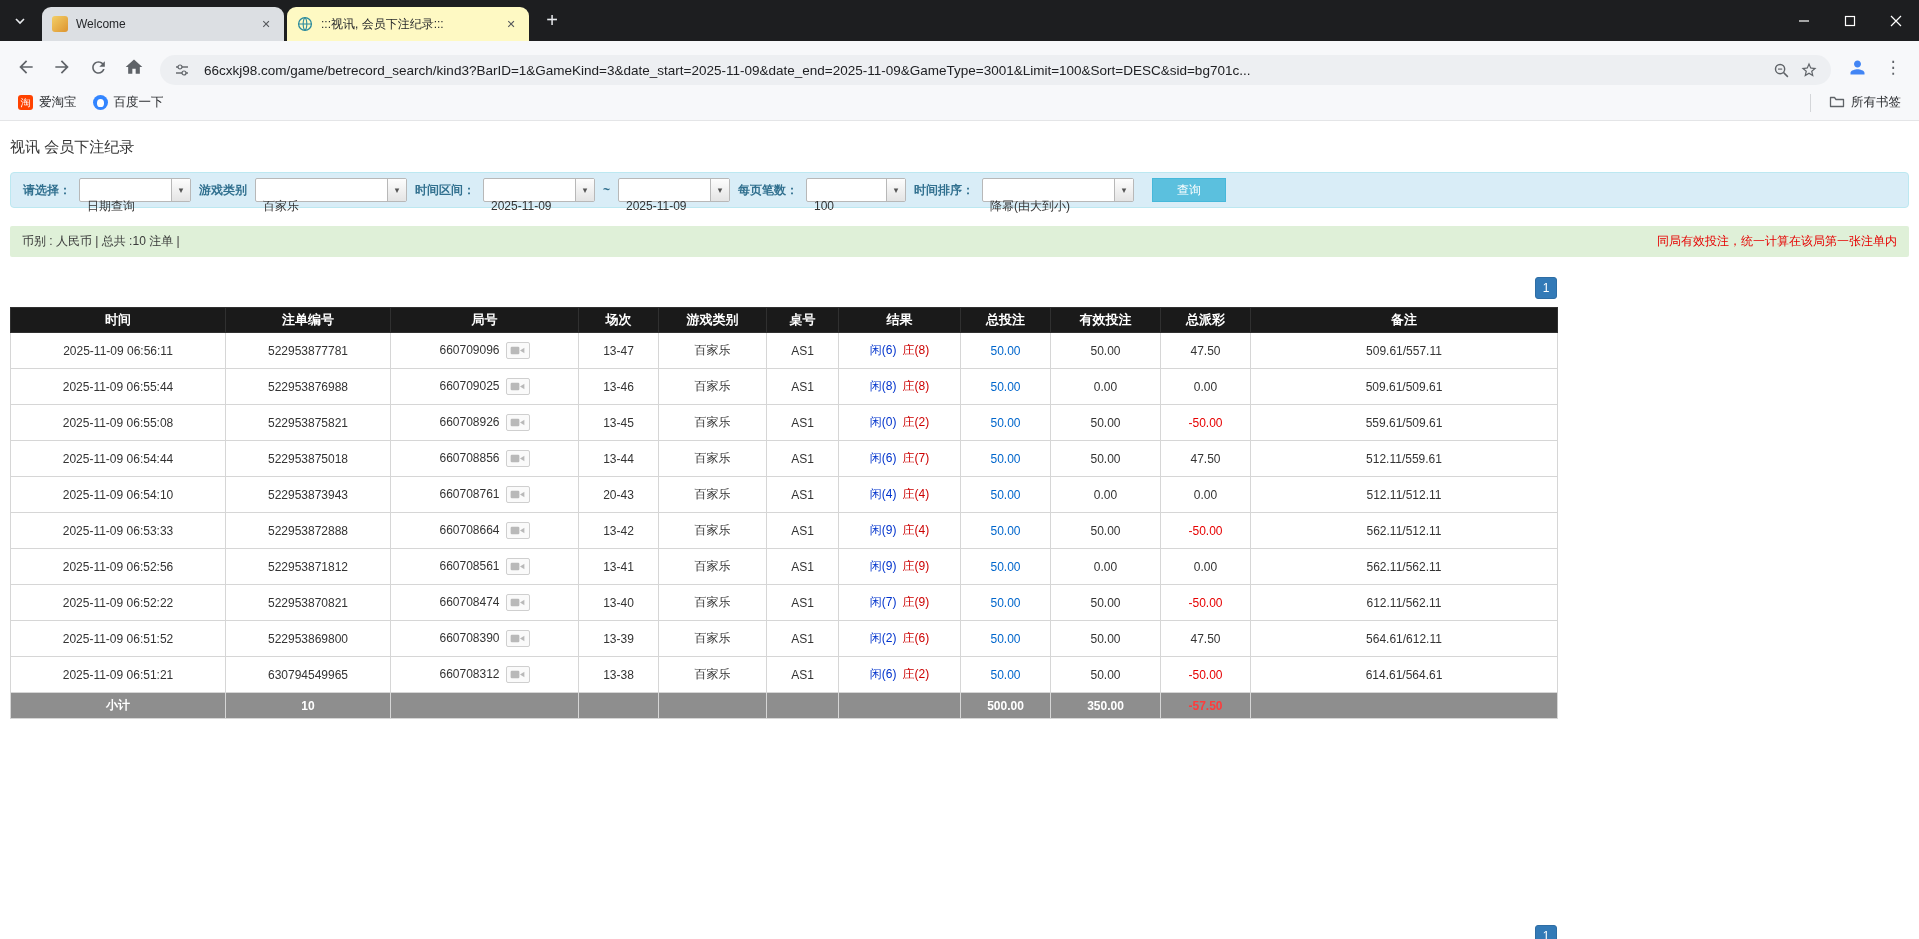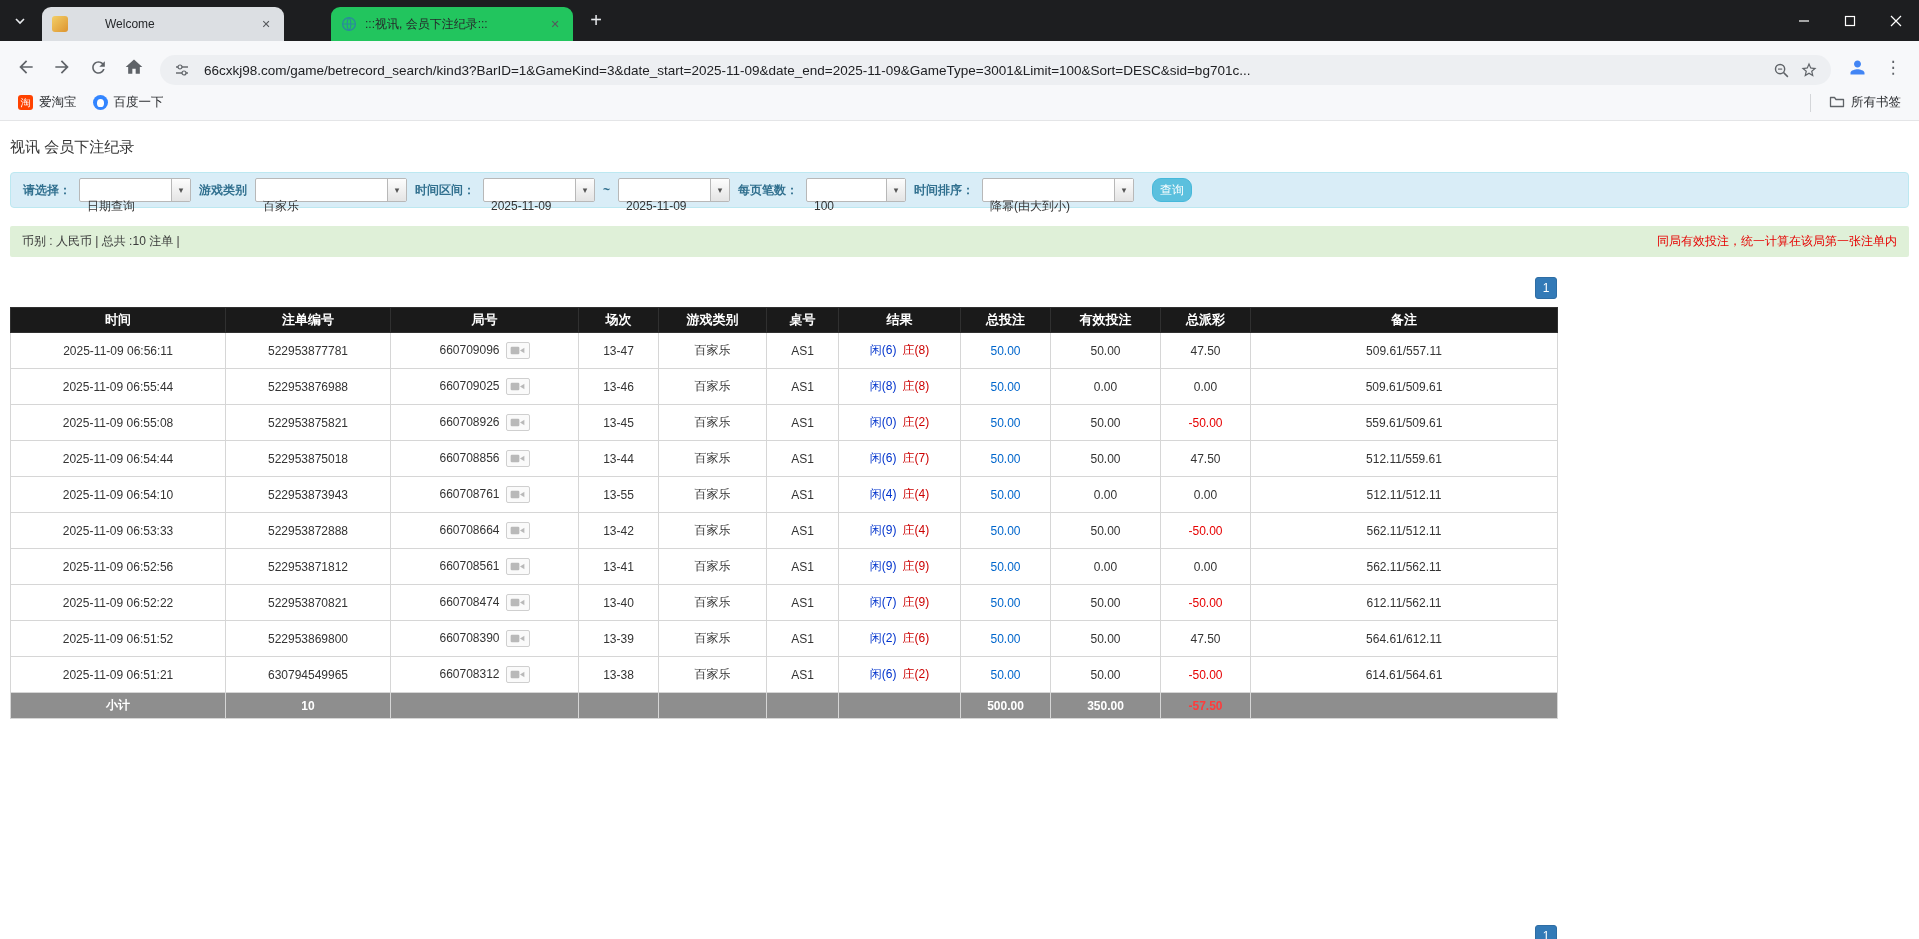--- a/index.html
+++ b/index.html
@@ -4,22 +4,22 @@
 <style>
   html,body{margin:0;padding:0;background:#fff;font-family:"Liberation Sans","DejaVu Sans",sans-serif;}
   *{box-sizing:border-box;}
   .viewport{position:relative;width:1919px;height:939px;background:#fff;overflow:hidden;}
 
   
   .tabstrip{height:41px;background:#1d1e20;display:flex;align-items:flex-end;position:relative;}
   .tab-search{width:28px;height:28px;border-radius:50%;display:flex;align-items:center;justify-content:center;align-self:center;margin-left:6px;cursor:pointer;}
   .tab{width:242px;height:34px;border-radius:9px 9px 0 0;display:flex;align-items:center;padding:0 10px;margin-right:3px;cursor:pointer;}
   .tab.first{margin-left:8px;}
-  .tab.inactive{background:#dcdfe3;gap:29px;}
-  .tab.active{background:#22c55e;margin-left:44px;}
+  .tab.inactive{background:#dcdfe3;}
+  .tab.active{background:#fef9c3;}
   .favicon{width:16px;height:16px;margin-right:8px;flex:none;display:flex;align-items:center;justify-content:center;}
   .fav-doc{border-radius:3px;background:linear-gradient(135deg,#f3cf67,#dd9430);}
   .tab-title{font-size:12px;color:#26282b;white-space:nowrap;overflow:hidden;flex:1;}
   .tab-close{width:16px;height:16px;line-height:16px;text-align:center;font-size:11px;color:#55585c;border-radius:50%;margin-left:6px;flex:none;cursor:pointer;}
   .new-tab{color:#e8eaed;font-size:20px;align-self:center;margin-left:6px;width:28px;height:28px;display:flex;align-items:center;justify-content:center;cursor:pointer;}
   .win-controls{position:absolute;right:0;top:0;height:100%;display:flex;}
   .wc{width:46px;display:flex;align-items:center;justify-content:center;cursor:pointer;}
 
   .toolbar{height:44px;background:#f7f8fa;display:flex;align-items:flex-end;padding:0 8px;}
   .nav-btn{width:36px;height:36px;border-radius:50%;display:flex;align-items:center;justify-content:center;flex:none;cursor:pointer;}
@@ -38,21 +38,21 @@
   .bm-divider{width:1px;height:18px;background:#d4d6d9;margin:0 10px;}
 
   
   .page-title{margin:17px 0 0 10px;font-size:15px;color:#333;}
   .filter-bar{margin:15px 10px 0;background:var(--filter-bg,#d9edf7);border:1px solid var(--filter-border,#bce8f1);border-radius:4px;display:flex;align-items:center;padding:5px 12px;gap:8px;}
   .flabel{font-size:12px;font-weight:bold;color:#31708f;white-space:nowrap;}
   .combo{display:flex;align-items:center;height:24px;background:#fff;border:1px solid #b8b8b8;border-radius:2px;cursor:pointer;}
   .combo .val{font-size:12px;color:#333;padding:0 7px;flex:1;white-space:nowrap;overflow:hidden;margin-top:32px;}
   .combo .dd{width:19px;height:100%;display:flex;align-items:center;justify-content:center;border-left:1px solid #b8b8b8;background:linear-gradient(#fdfdfd,#e4e4e4);font-size:9px;color:#555;}
   .w1{width:112px;}.w2{width:152px;}.w3{width:112px;}.w4{width:100px;}
-  .search-btn{margin-left:10px;height:24px;padding:0 7px;background:var(--search-button-bg,#5bc0de);border:1px solid #46b8da;border-radius:9px;color:#fff;font-size:12px;cursor:pointer;}
+  .search-btn{margin-left:10px;height:24px;padding:0 24px;background:var(--search-button-bg,#5bc0de);border:1px solid #46b8da;border-radius:0;color:#fff;font-size:12px;cursor:pointer;}
 
   .info-bar{margin:18px 10px 0;background:var(--info-bg,#dff0d8);padding:7px 12px;display:flex;justify-content:space-between;align-items:center;font-size:12px;color:#3a3a3a;border-radius:2px;}
   .info-right{color:var(--negative-red,#e60000);font-family:Liberation Mono, monospace;}
 
   .pagination{width:1547px;margin:20px 0 0 10px;display:flex;justify-content:flex-end;}
   .page-btn{min-width:22px;height:22px;background:var(--accent-blue,#337ab7);border:1px solid #2e6da4;border-radius:3px;color:#fff;font-size:12px;padding:0 6px;cursor:pointer;}
   .pagination.bottom{position:absolute;left:10px;top:925px;margin:0;}
 
   table.records{margin:8px 0 0 10px;border-collapse:collapse;table-layout:fixed;width:1547px;}
   .records th{background:var(--header-bg,#1a1a1a);color:#fff;font-size:13px;font-weight:bold;height:25px;border:1px solid #303030;padding:0;margin-top:6px;}
@@ -351,21 +351,21 @@
     <td>2025-11-09 06:54:10</td>
     <td>522953873943</td>
     <td>
       <span>660708761</span><span class="cam">
               <svg width="15" height="11" viewBox="0 0 24 16">
                 <rect x="1" y="2" width="14" height="12" rx="2" fill="#b9b9b9"></rect>
                 <path d="M16 8l7-4.5v9z" fill="#b9b9b9"></path>
               </svg>
             </span>
     </td>
-    <td>13-55</td>
+    <td>20-43</td>
     <td>百家乐</td>
     <td>AS1</td>
     <td><span class="player">闲(4)</span><span class="banker">庄(4)</span></td>
     <td><a class="bet-link">50.00</a></td>
     <td>0.00</td>
     <td class="payout">0.00</td>
     <td>512.11/512.11</td>
   </tr>
         <tr>
     <td>2025-11-09 06:53:33</td>

